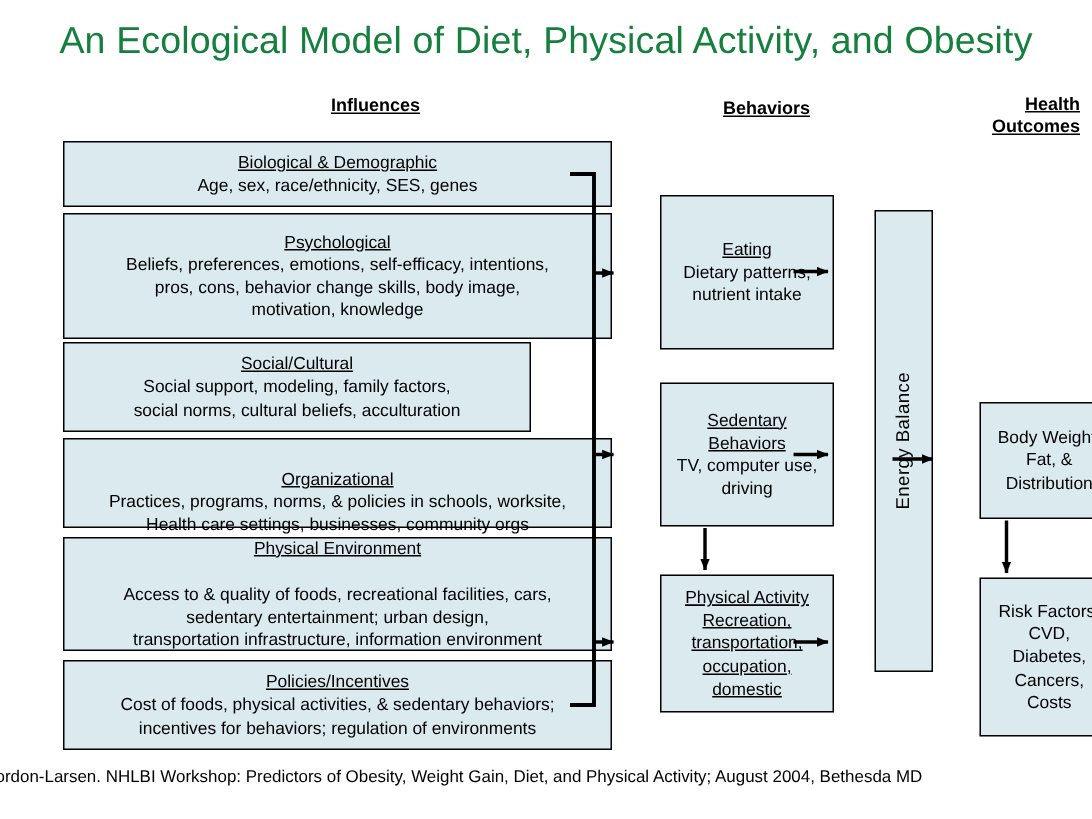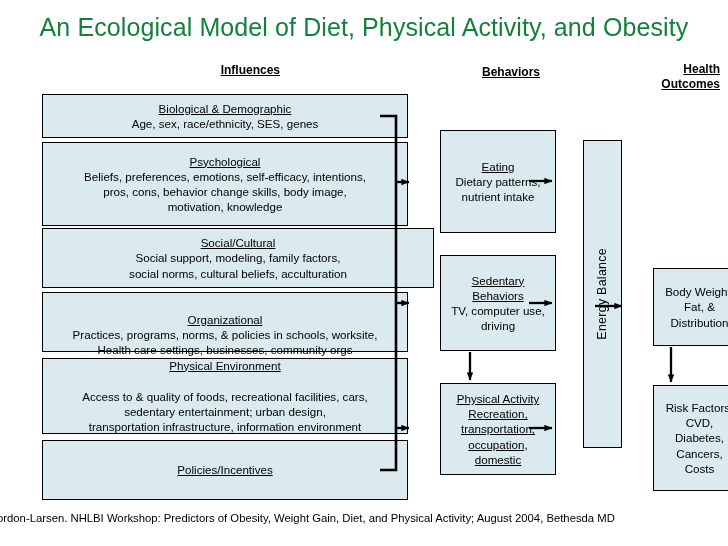--- a/index.html
+++ b/index.html
@@ -66,21 +66,21 @@
     text-decoration: underline;
     white-space: pre-line;
   }
   .box .b {
     white-space: pre-line;
   }
 
   
   #box-bio   { left: 14px;  top: 94px;  width: 366px; height: 44px; }
   #box-psych { left: 14px;  top: 142px; width: 366px; height: 84px; }
-  #box-soc   { left: 14px;  top: 228px; width: 392px; height: 60px; }
+  #box-soc   { left: 14px;  top: 228px; width: 312px; height: 60px; }
   #box-org   { left: 14px;  top: 292px; width: 366px; height: 60px; justify-content: space-between; }
   #box-env   { left: 14px;  top: 358px; width: 366px; height: 76px; gap: 16px; }
   #box-pol   { left: 14px;  top: 440px; width: 366px; height: 60px; }
 
   
   #box-eat   { left: 412px; top: 130px; width: 116px; height: 103px; }
   #box-sed   { left: 412px; top: 255px; width: 116px; height: 96px; }
   #box-pa    { left: 412px; top: 383px; width: 116px; height: 92px; text-decoration: underline; }
 
   
@@ -164,20 +164,22 @@
 
   <div class="box" id="box-env">
     <div class="t">Physical Environment</div>
     <div class="b">Access to &amp; quality of foods, recreational facilities, cars,
 sedentary entertainment; urban design,
 transportation infrastructure, information environment</div>
   </div>
 
   <div class="box" id="box-pol">
     <div class="t">Policies/Incentives</div>
+    <div class="b">Cost of foods, physical activities, &amp; sedentary behaviors;
+incentives for behaviors; regulation of environments</div>
   </div>
 
   <div class="box" id="box-eat">
     <div class="t">Eating</div>
     <div class="b">Dietary patterns,
 nutrient intake</div>
   </div>
 
   <div class="box" id="box-sed">
     <div class="t">Sedentary 

